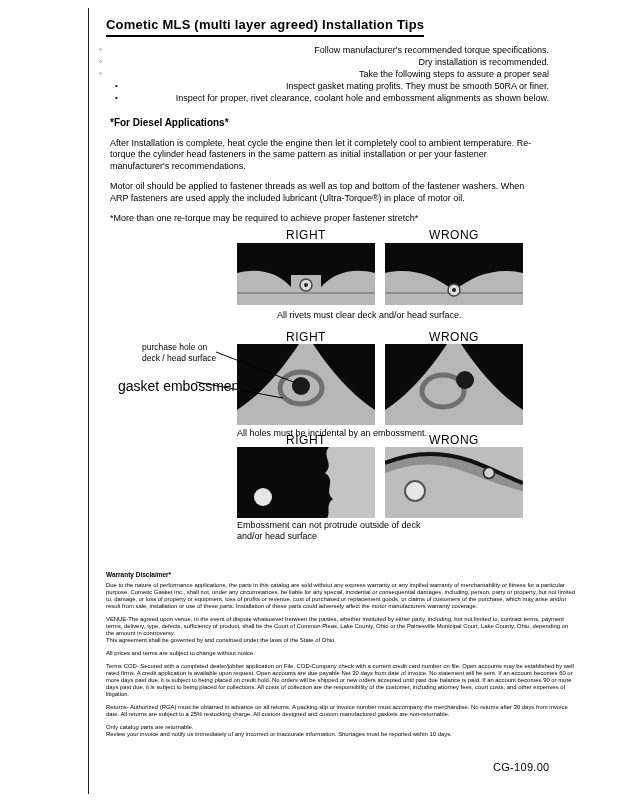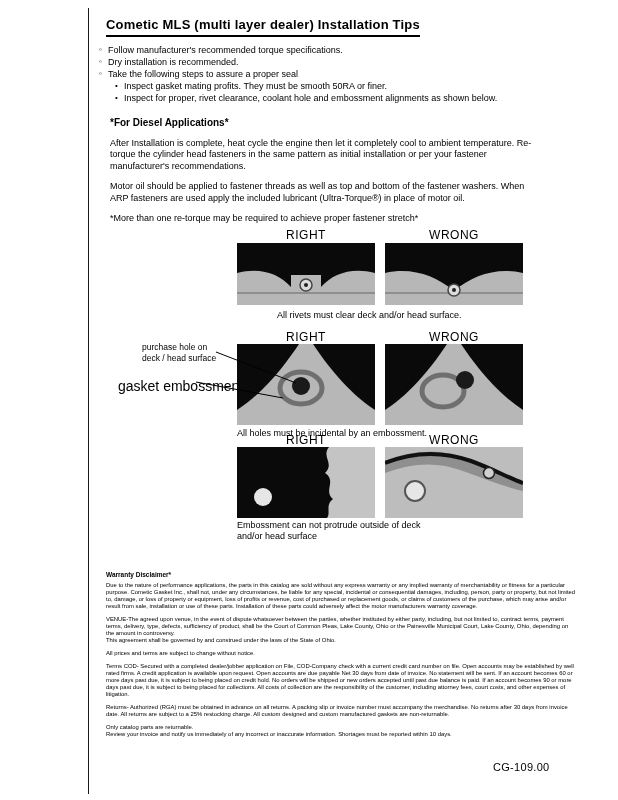--- a/index.html
+++ b/index.html
@@ -9,21 +9,21 @@
     font-family:"Liberation Sans", sans-serif; color:#000; overflow:hidden;
   }
   .vrule { position:absolute; left:88px; top:8px; width:1px; height:786px; background:#1a1a1a; }
 
   .title {
     position:absolute; left:106px; top:17px; font-size:13px; font-weight:bold;
     letter-spacing:.2px; border-bottom:2px solid #000; padding-bottom:3px;
   }
 
   .bullets { position:absolute; left:99px; top:44px; width:450px; font-size:9px; line-height:12px; }
-  .brow { display:flex; align-items:flex-start; }
+  .brow { display:flex; align-items:flex-start;justify-content:space-between; }
   .brow.sub { margin-left:16px; }
   .bmark { flex:none; width:9px; font-size:8px; line-height:12px; }
   .bmark.circ::before { content:"◦"; }
   .bmark.dot::before { content:"•"; }
 
   .diesel { position:absolute; left:110px; top:117px; width:422px; font-size:9px; line-height:11.5px; }
   .diesel h2 { font-size:10px; font-weight:bold; margin-bottom:9px; }
   .diesel p { margin-bottom:9px; }
   .diesel .note { margin-top:6px; }
 
@@ -44,21 +44,21 @@
 
   .code { position:absolute; left:493px; top:761px; font-size:11px; letter-spacing:.3px; }
 </style>
 </head>
 <body>
 
 <div class="page">
 
   <div class="vrule"></div>
 
-  <h1 class="title">Cometic MLS (multi layer dealer) Installation Tips</h1>
+  <h1 class="title">Cometic MLS (multi layer agreed) Installation Tips</h1>
 
   <div class="bullets">
     <div class="brow">
       <span class="bmark circ"></span>
       <span>Follow manufacturer's recommended torque specifications.</span>
     </div>
     <div class="brow">
       <span class="bmark circ"></span>
       <span>Dry installation is recommended.</span>
     </div>

